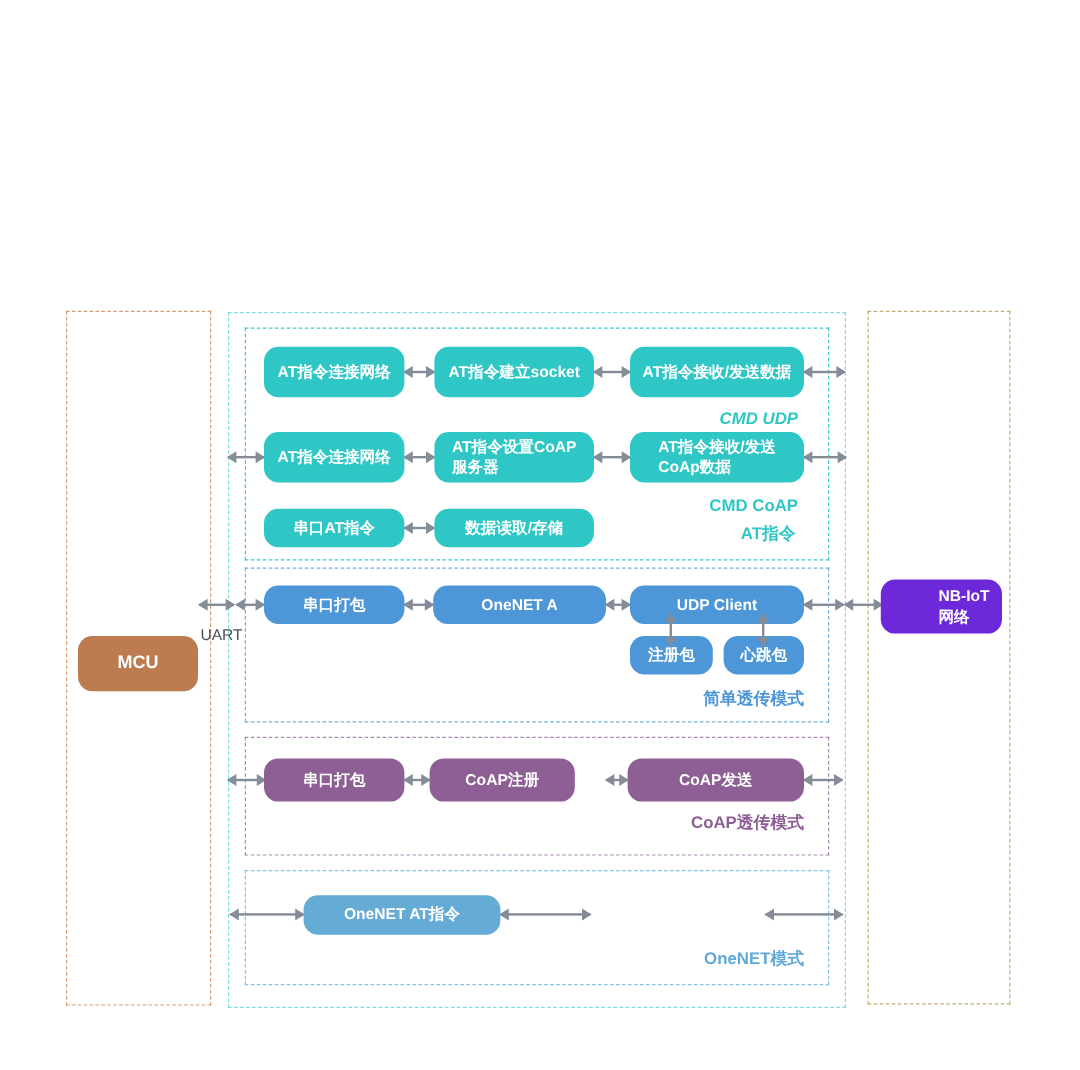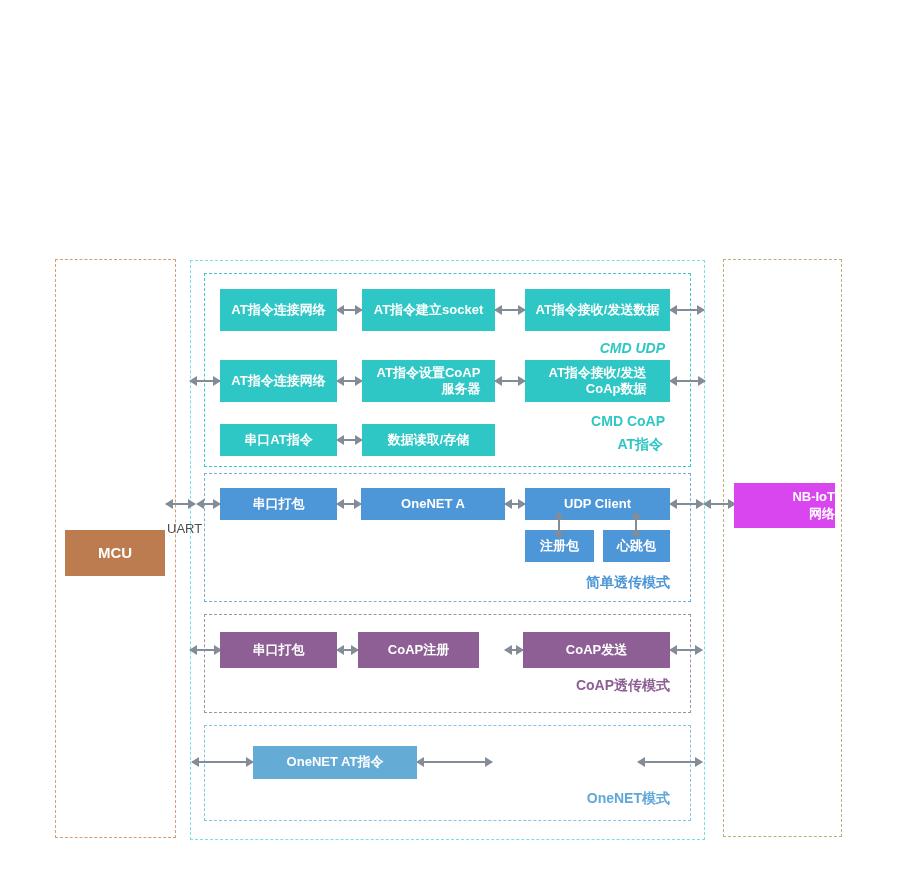--- a/index.html
+++ b/index.html
@@ -6,29 +6,29 @@
   body{width:900px;height:892px;font-family:"Liberation Sans","DejaVu Sans",sans-serif;}
   .canvas{position:relative;width:900px;height:892px;background:#ffffff;overflow:hidden;}
   .region{position:absolute;box-sizing:border-box;background:transparent;}
   #mcu-col{left:55px;top:259px;width:121px;height:579px;border:1px dashed #d79d72;}
   #nb-col{left:723px;top:259px;width:119px;height:578px;border:1px dashed #bfae74;}
   #outer-region{left:190px;top:260px;width:515px;height:580px;border:1px dashed #7cdede;}
   #cmd-region{left:204px;top:273px;width:487px;height:194px;border:1.5px dashed #3cc9c9;}
   #simple-region{left:204px;top:473px;width:487px;height:129px;border:1.5px dashed #6fb0e0;}
   #coap-region{left:204px;top:614px;width:487px;height:99px;border:1.5px dashed #a98bb0;}
   #onenet-region{left:204px;top:725px;width:487px;height:96px;border:1.5px dashed #84c3e8;}
-  .box{position:absolute;display:flex;align-items:center;justify-content:center;text-align:right;
+  .box{position:absolute;display:flex;align-items:center;justify-content:center;text-align:left;
        color:#ffffff;font-weight:bold;font-size:13px;line-height:1.25;white-space:pre-line;
-       box-sizing:border-box;z-index:3;}
+       box-sizing:border-box;z-index:3;border-radius:12px;}
   .teal{background:#2fc7c5;}
   .blue{background:#4d96d8;}
   .lblue{background:#64abd6;}
   .purple{background:#8d5f94;}
   .brown{background:#bd7c50;}
-  .khaki{background:#d946ef;padding-left:48px;}
+  .khaki{background:#6d28d9;padding-left:48px;}
   .slabel{position:absolute;font-weight:bold;font-size:14px;text-align:right;z-index:3;}
   .lab-teal{color:#2fc7c5;}
   .lab-blue{color:#4d96d8;}
   .lab-purple{color:#8d5f94;}
   .lab-lblue{color:#5fa8d8;}
   .uart{position:absolute;left:167px;top:521px;font-size:13px;color:#4b5058;z-index:3;}
   .ah{position:absolute;height:2px;background:#848c98;z-index:2;}
   .ah::before,.ah::after{content:"";position:absolute;top:-4px;width:0;height:0;
        border-top:5px solid transparent;border-bottom:5px solid transparent;}
   .ah::before{left:-1px;border-right:8px solid #848c98;}

